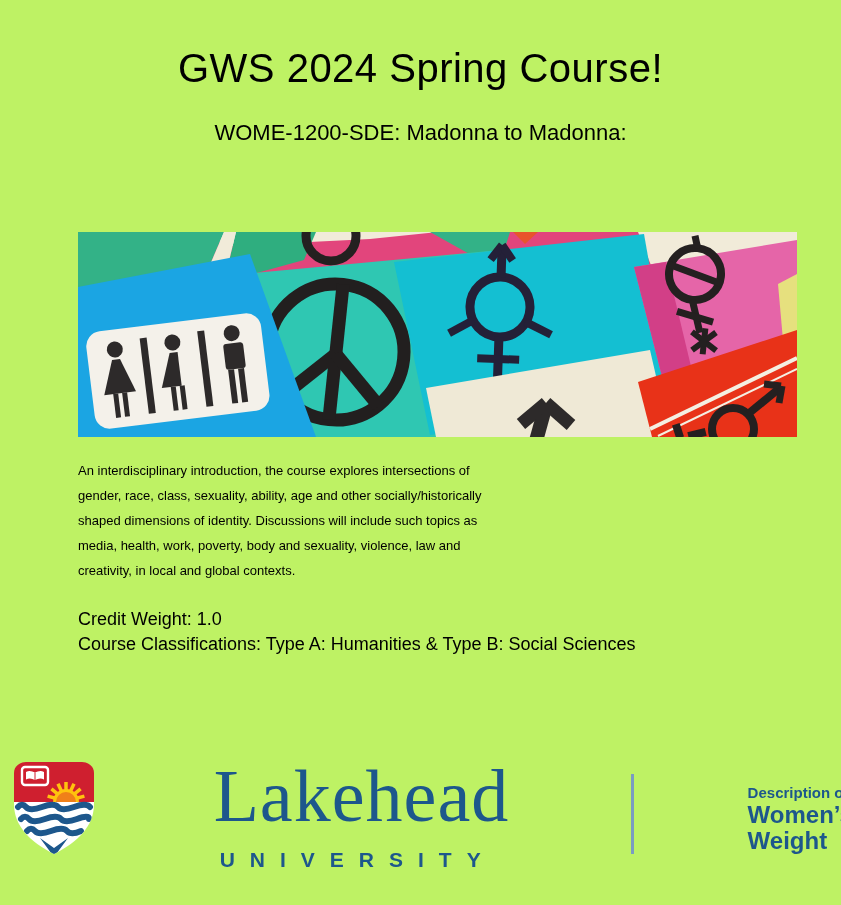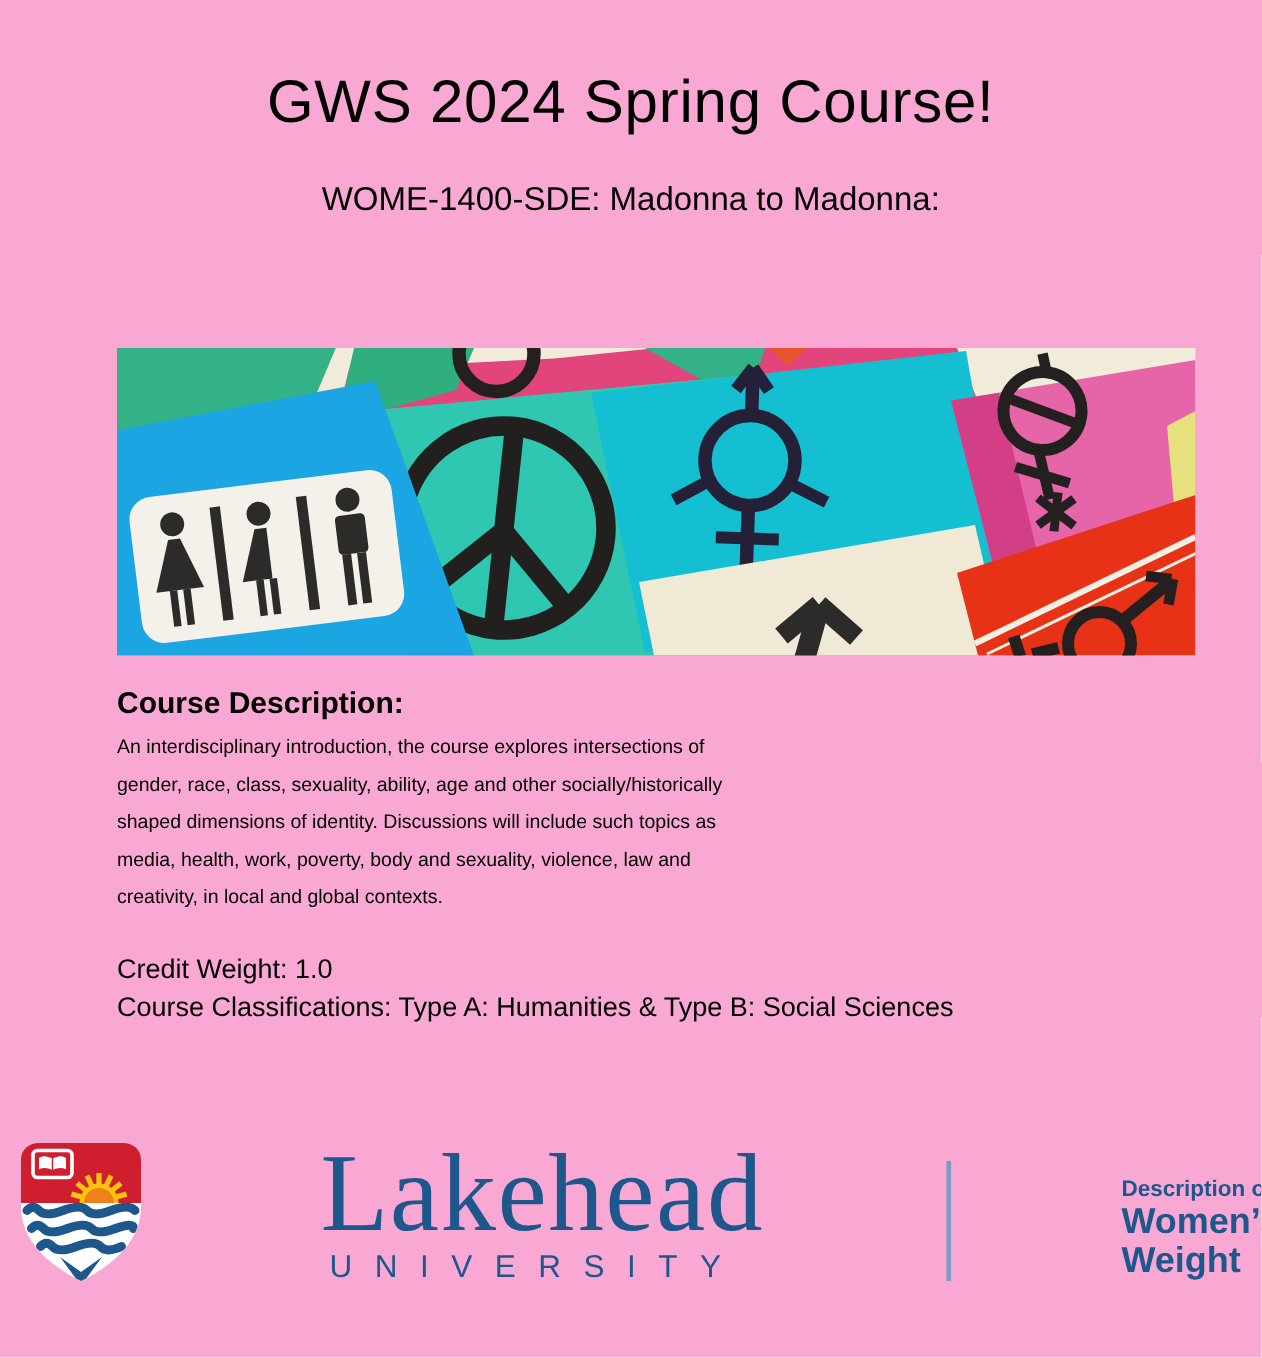--- a/index.html
+++ b/index.html
@@ -1,18 +1,18 @@
 <!DOCTYPE html>
 <html><head>
 <meta charset="utf-8">
 <style>
   html,body { margin:0; padding:0; background:#ffffff; }
   .page {
     position:relative; width:841px; height:905px; margin:0 auto;
-    background:#f9a8d4; font-family:"Liberation Sans", sans-serif;
+    background:#bef264; font-family:"Liberation Sans", sans-serif;
     color:#000; overflow:hidden;
   }
   .title {
     position:absolute; top:46px; left:0; width:100%;
     text-align:center; font-size:40px; font-weight:400; letter-spacing:0.5px;
   }
   .course-line {
     position:absolute; top:120px; left:0; width:100%;
     text-align:center; font-size:22px;
   }
@@ -32,36 +32,36 @@
     position:absolute; left:12px; top:760px; width:100%;
     display:flex; justify-content:space-between; align-items:flex-start;
   }
   .shield { width:84px; height:96px; }
   .wordmark { margin-left:20px; color:#1d578c; }
   .lakehead {
     font-family:"Liberation Serif", serif; font-size:74px;
     line-height:72px; letter-spacing:1px;
   }
   .university {
-    font-family:"Liberation Sans", sans-serif; font-weight:normal;
-    font-size:21px; letter-spacing:15px; padding-left:6px; margin-top:1px;
+    font-family:"Liberation Sans", sans-serif; font-weight:bold;
+    font-size:21px; letter-spacing:15px; padding-left:6px; margin-top:16px;
     white-space:nowrap;
   }
   .divider { width:3px; height:80px; background:#7a9cc1; margin:14px 16px 0 24px; }
   .dept { color:#1d578c; padding-top:24px; font-weight:bold; }
   .dept-prefix { font-size:15px; line-height:18px; }
   .dept-name { font-size:24px; line-height:26px; }
 </style>
 </head>
 <body>
 
 <div class="page">
 
   <div class="title">GWS 2024 Spring Course!</div>
-  <div class="course-line">WOME-1400-SDE: Madonna to Madonna:</div>
+  <div class="course-line">WOME-1200-SDE: Madonna to Madonna:</div>
 
   <div class="photo">
     <svg width="719" height="205" viewBox="0 0 719 205">
 
       <rect x="0" y="0" width="719" height="205" fill="#f1ebd9"></rect>
 
       <polygon points="84,0 116,0 152,14 292,7 360,0 560,0 640,205 0,205 0,72" fill="#e2457c"></polygon>
 
       <polygon points="0,0 146,0 122,56 0,78" fill="#33b287"></polygon>
       <polygon points="158,0 238,0 226,28 146,50" fill="#2fae7f"></polygon>
@@ -160,21 +160,20 @@
         <line x1="49" y1="-43" x2="46" y2="-26" stroke-width="7"></line>
       </g>
       <g fill="#242020">
         <rect x="596" y="192" width="8" height="14" transform="rotate(-18 600 199)"></rect>
         <rect x="610" y="198" width="18" height="8" transform="rotate(-14 619 202)"></rect>
       </g>
     </svg>
   </div>
 
   <div class="desc">
-    <h2 class="desc-heading">Course Description:</h2>
     <p class="desc-body">An interdisciplinary introduction, the course explores intersections of
 gender, race, class, sexuality, ability, age and other socially/historically
 shaped dimensions of identity. Discussions will include such topics as
 media, health, work, poverty, body and sexuality, violence, law and
 creativity, in local and global contexts.</p>
     <p class="desc-details">Credit Weight: 1.0
 Course Classifications: Type A: Humanities &amp; Type B: Social Sciences</p>
   </div>
 
   <div class="logo-row">

